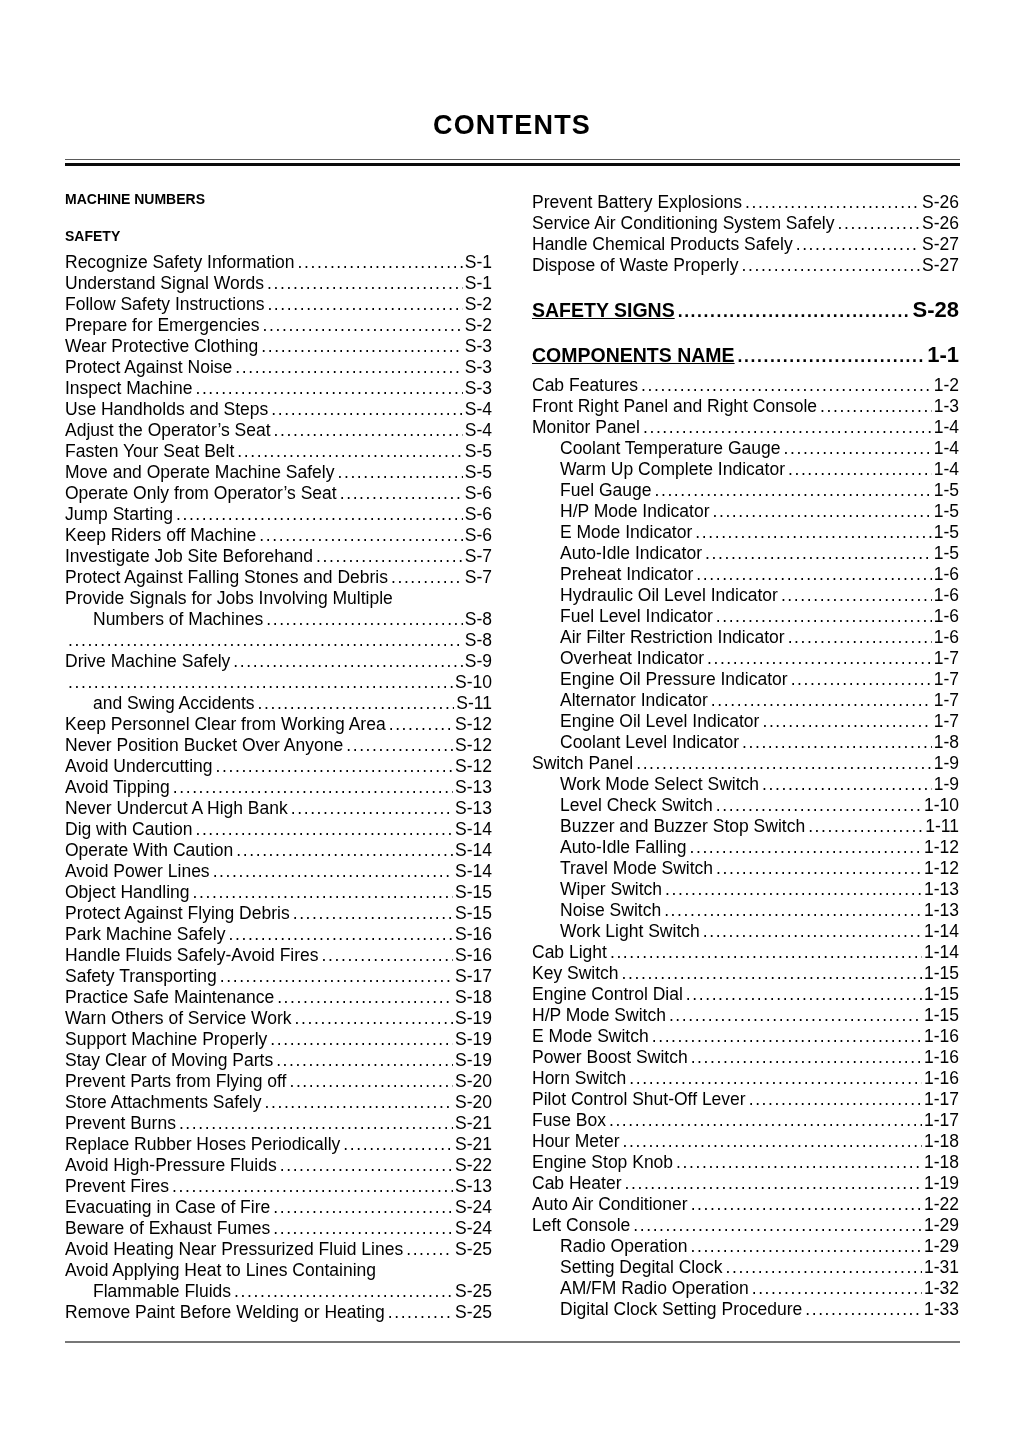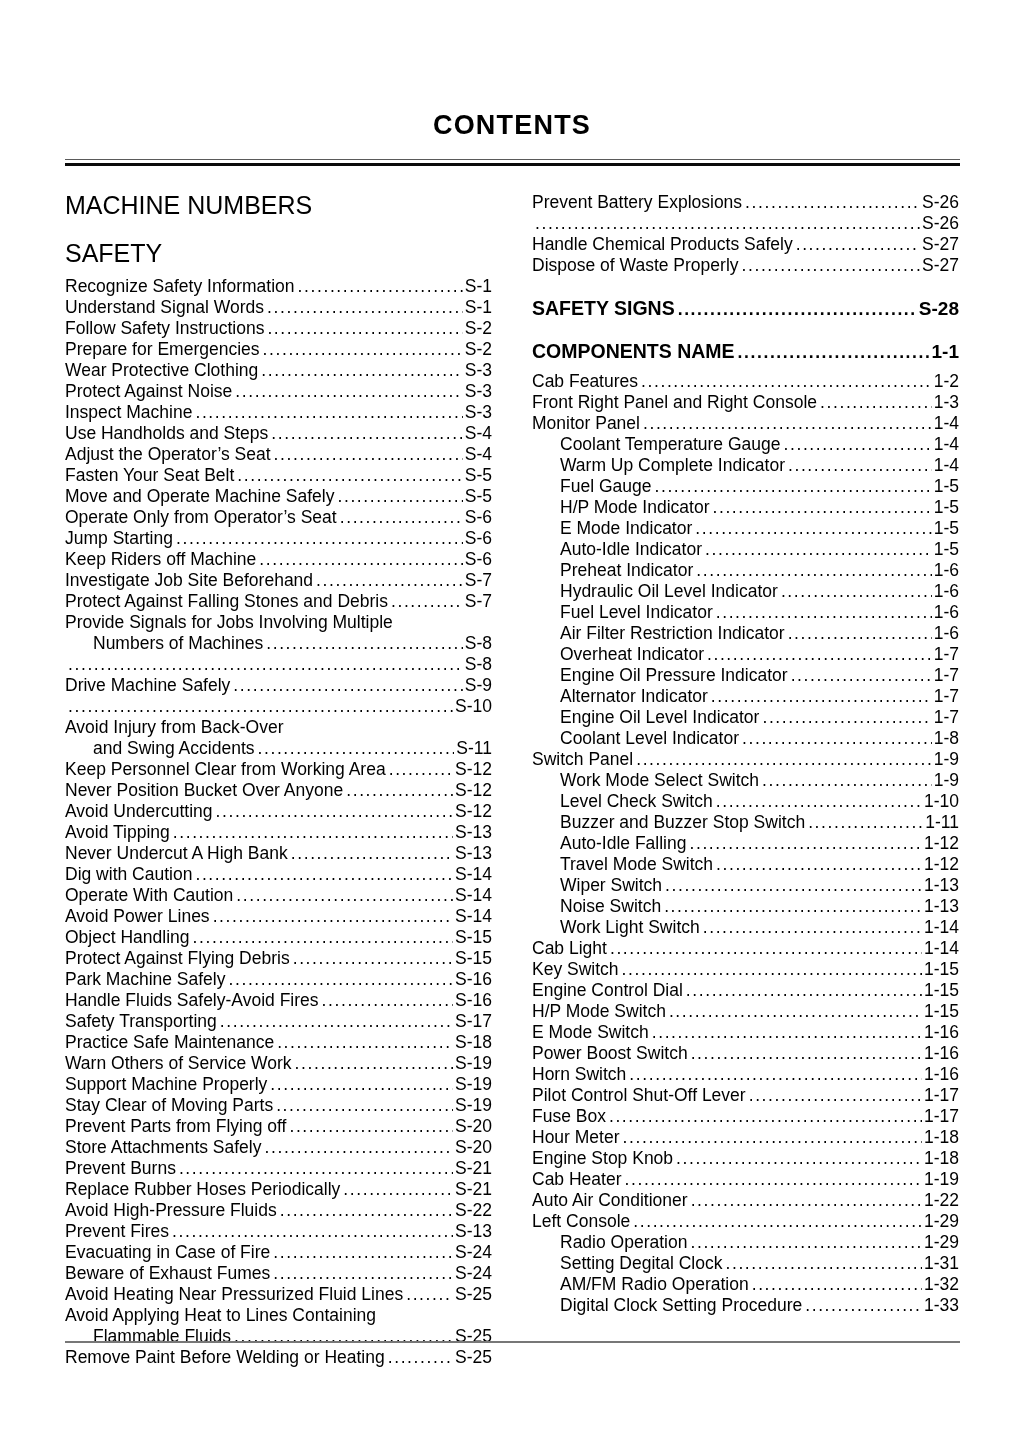--- a/index.html
+++ b/index.html
@@ -62,22 +62,22 @@
     box-sizing: border-box;
     gap: 40px;
   }
   .col {
     width: 427px;
     flex: 0 0 427px;
   }
 
   
   .heading {
-    font-size: 25px;
-    font-weight: normal;
+    font-size: 14px;
+    font-weight: bold;
     line-height: 1.05;
     margin-top: 22px;
     margin-bottom: 9px;
     white-space: nowrap;
   }
   .heading.first {
     margin-top: 0;
   }
   
   .heading-row {
@@ -85,24 +85,25 @@
     align-items: baseline;
     font-size: 19.5px;
     font-weight: bold;
     margin-top: 22px;
     margin-bottom: 9px;
     line-height: 1.05;
   }
   .heading-row .entry-label {
     white-space: nowrap;
     font-weight: bold;
+    text-decoration: underline;
   }
   .heading-row .entry-page {
     font-weight: bold;
-    font-size: 19px;
+    font-size: 22px;
   }
 
   
   .entry {
     display: flex;
     align-items: baseline;
     font-size: 17.5px;
     line-height: 21px;
     height: 21px;
     white-space: nowrap;
@@ -259,23 +260,20 @@
         </div>
         <div class="entry">
           <span class="entry-label">Drive Machine Safely</span>
           <span class="leader">........................................................................................................................</span>
           <span class="entry-page">S-9</span>
         </div>
         <div class="entry">
           <span class="leader">........................................................................................................................</span>
           <span class="entry-page">S-10</span>
         </div>
-        <div class="entry nolead">
-          <span class="entry-label">Avoid Injury from Back-Over</span>
-        </div>
         <div class="entry cont">
           <span class="entry-label">and Swing Accidents</span>
           <span class="leader">........................................................................................................................</span>
           <span class="entry-page">S-11</span>
         </div>
         <div class="entry">
           <span class="entry-label">Keep Personnel Clear from Working Area</span>
           <span class="leader">........................................................................................................................</span>
           <span class="entry-page">S-12</span>
         </div>
@@ -418,20 +416,21 @@
           <span class="entry-page">S-25</span>
         </div>
       </div>
     <div class="col" id="right-col">
         <div class="entry">
           <span class="entry-label">Prevent Battery Explosions</span>
           <span class="leader">........................................................................................................................</span>
           <span class="entry-page">S-26</span>
         </div>
         <div class="entry">
+          <span class="entry-label">Service Air Conditioning System Safely</span>
           <span class="leader">........................................................................................................................</span>
           <span class="entry-page">S-26</span>
         </div>
         <div class="entry">
           <span class="entry-label">Handle Chemical Products Safely</span>
           <span class="leader">........................................................................................................................</span>
           <span class="entry-page">S-27</span>
         </div>
         <div class="entry">
           <span class="entry-label">Dispose of Waste Properly</span>

